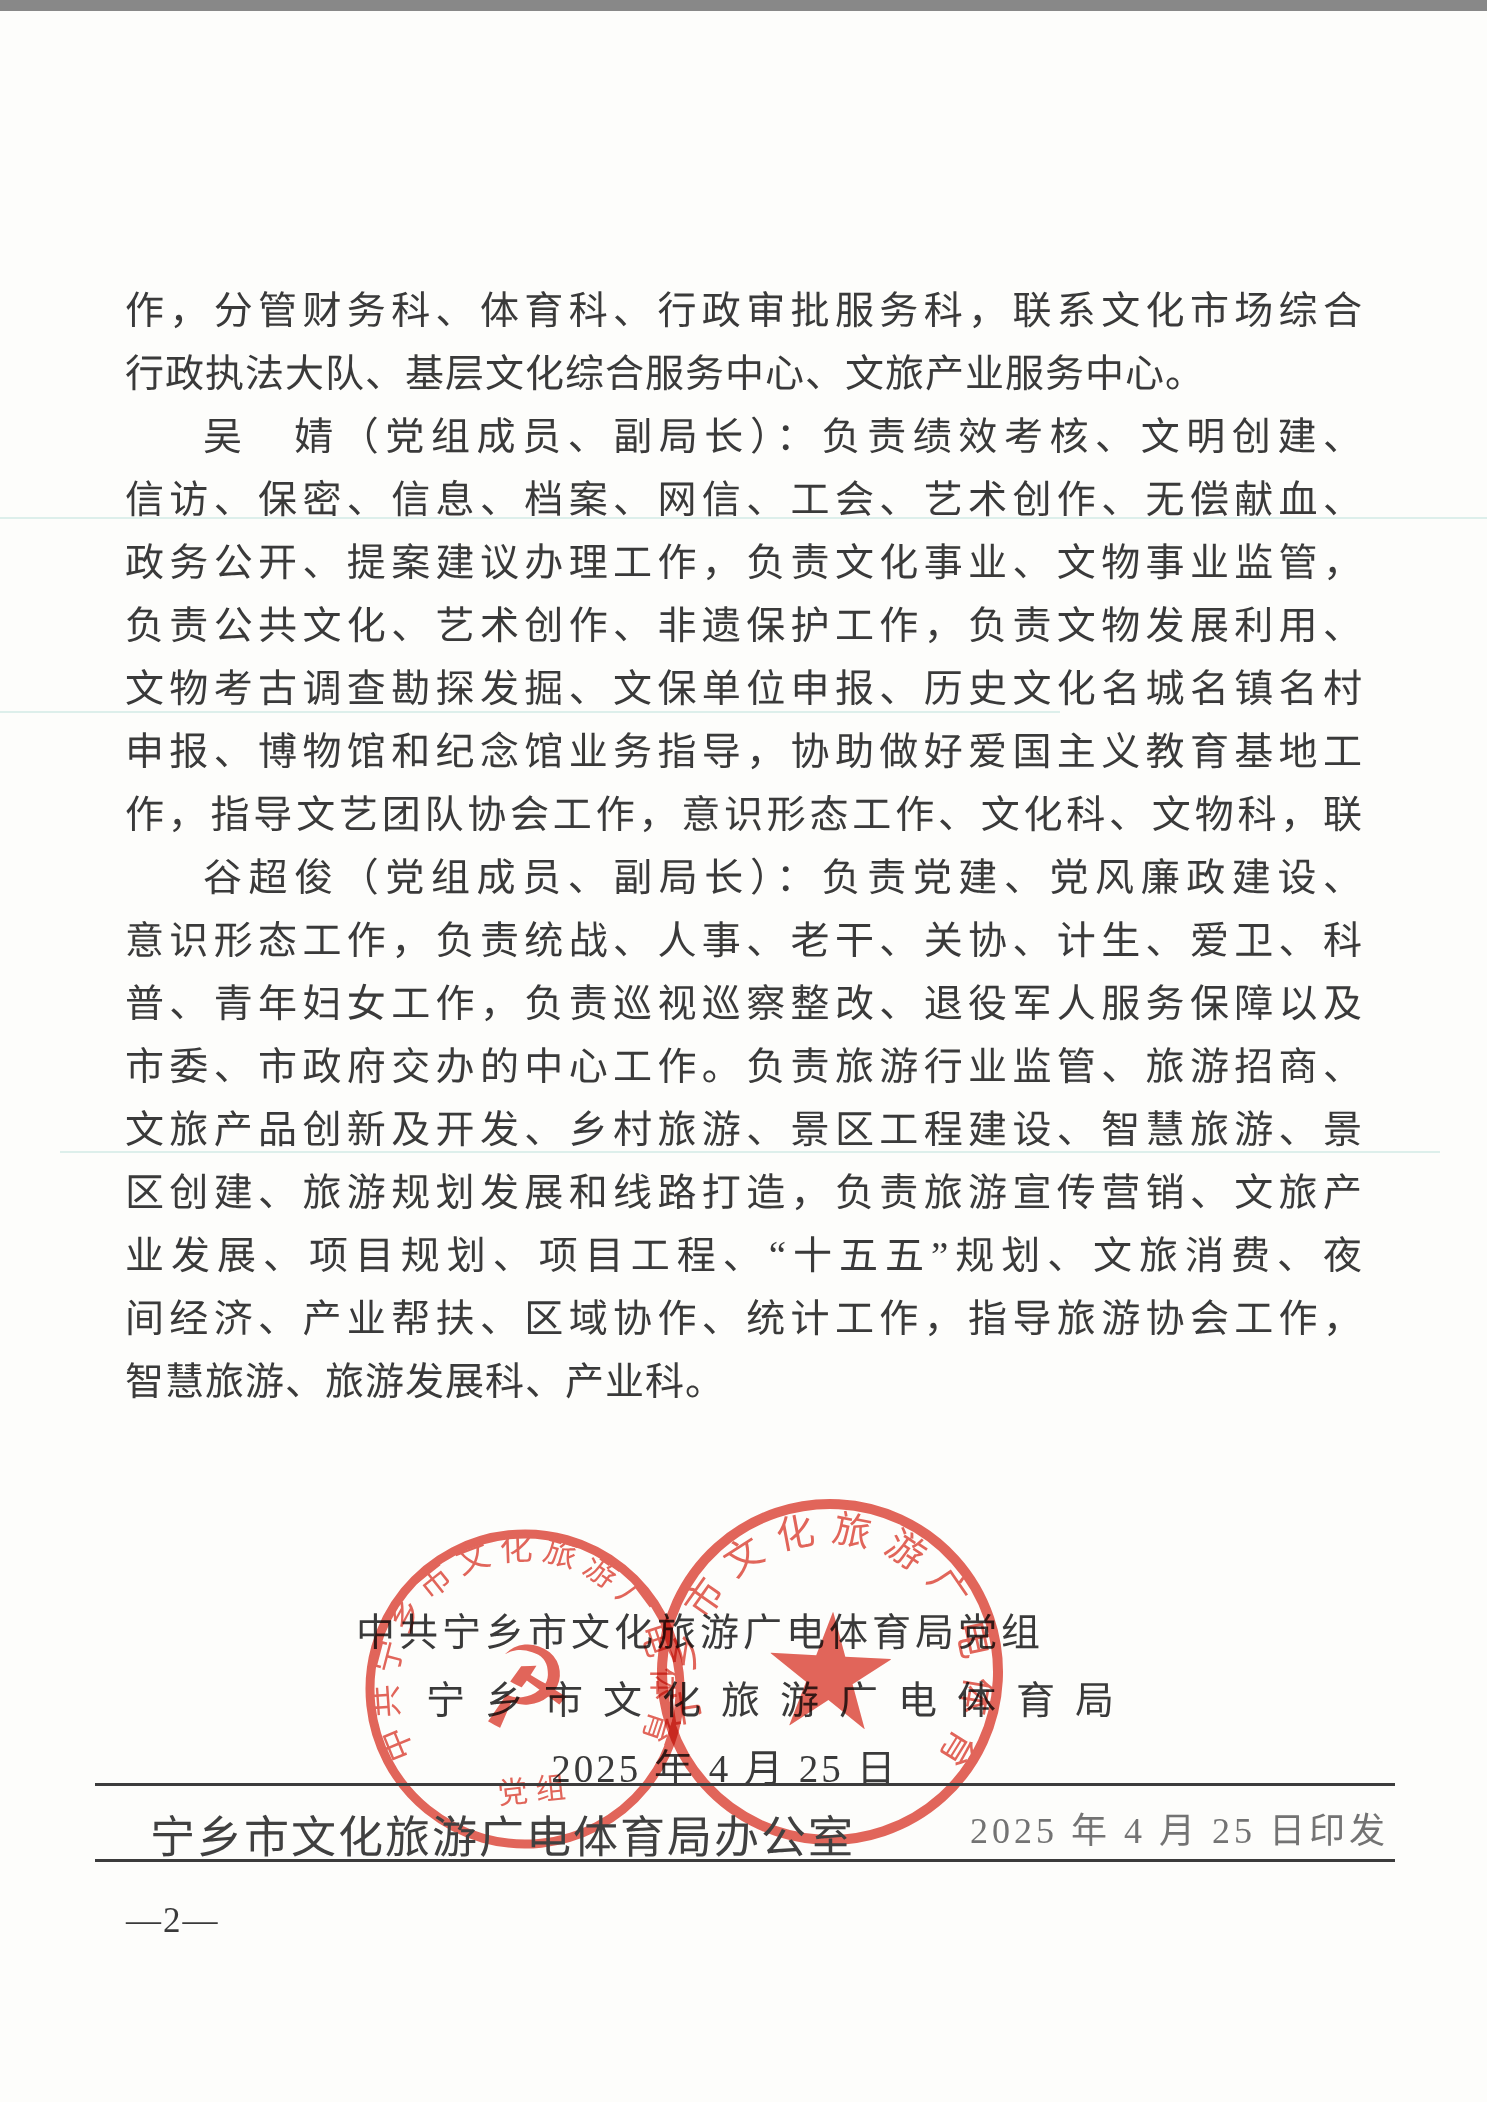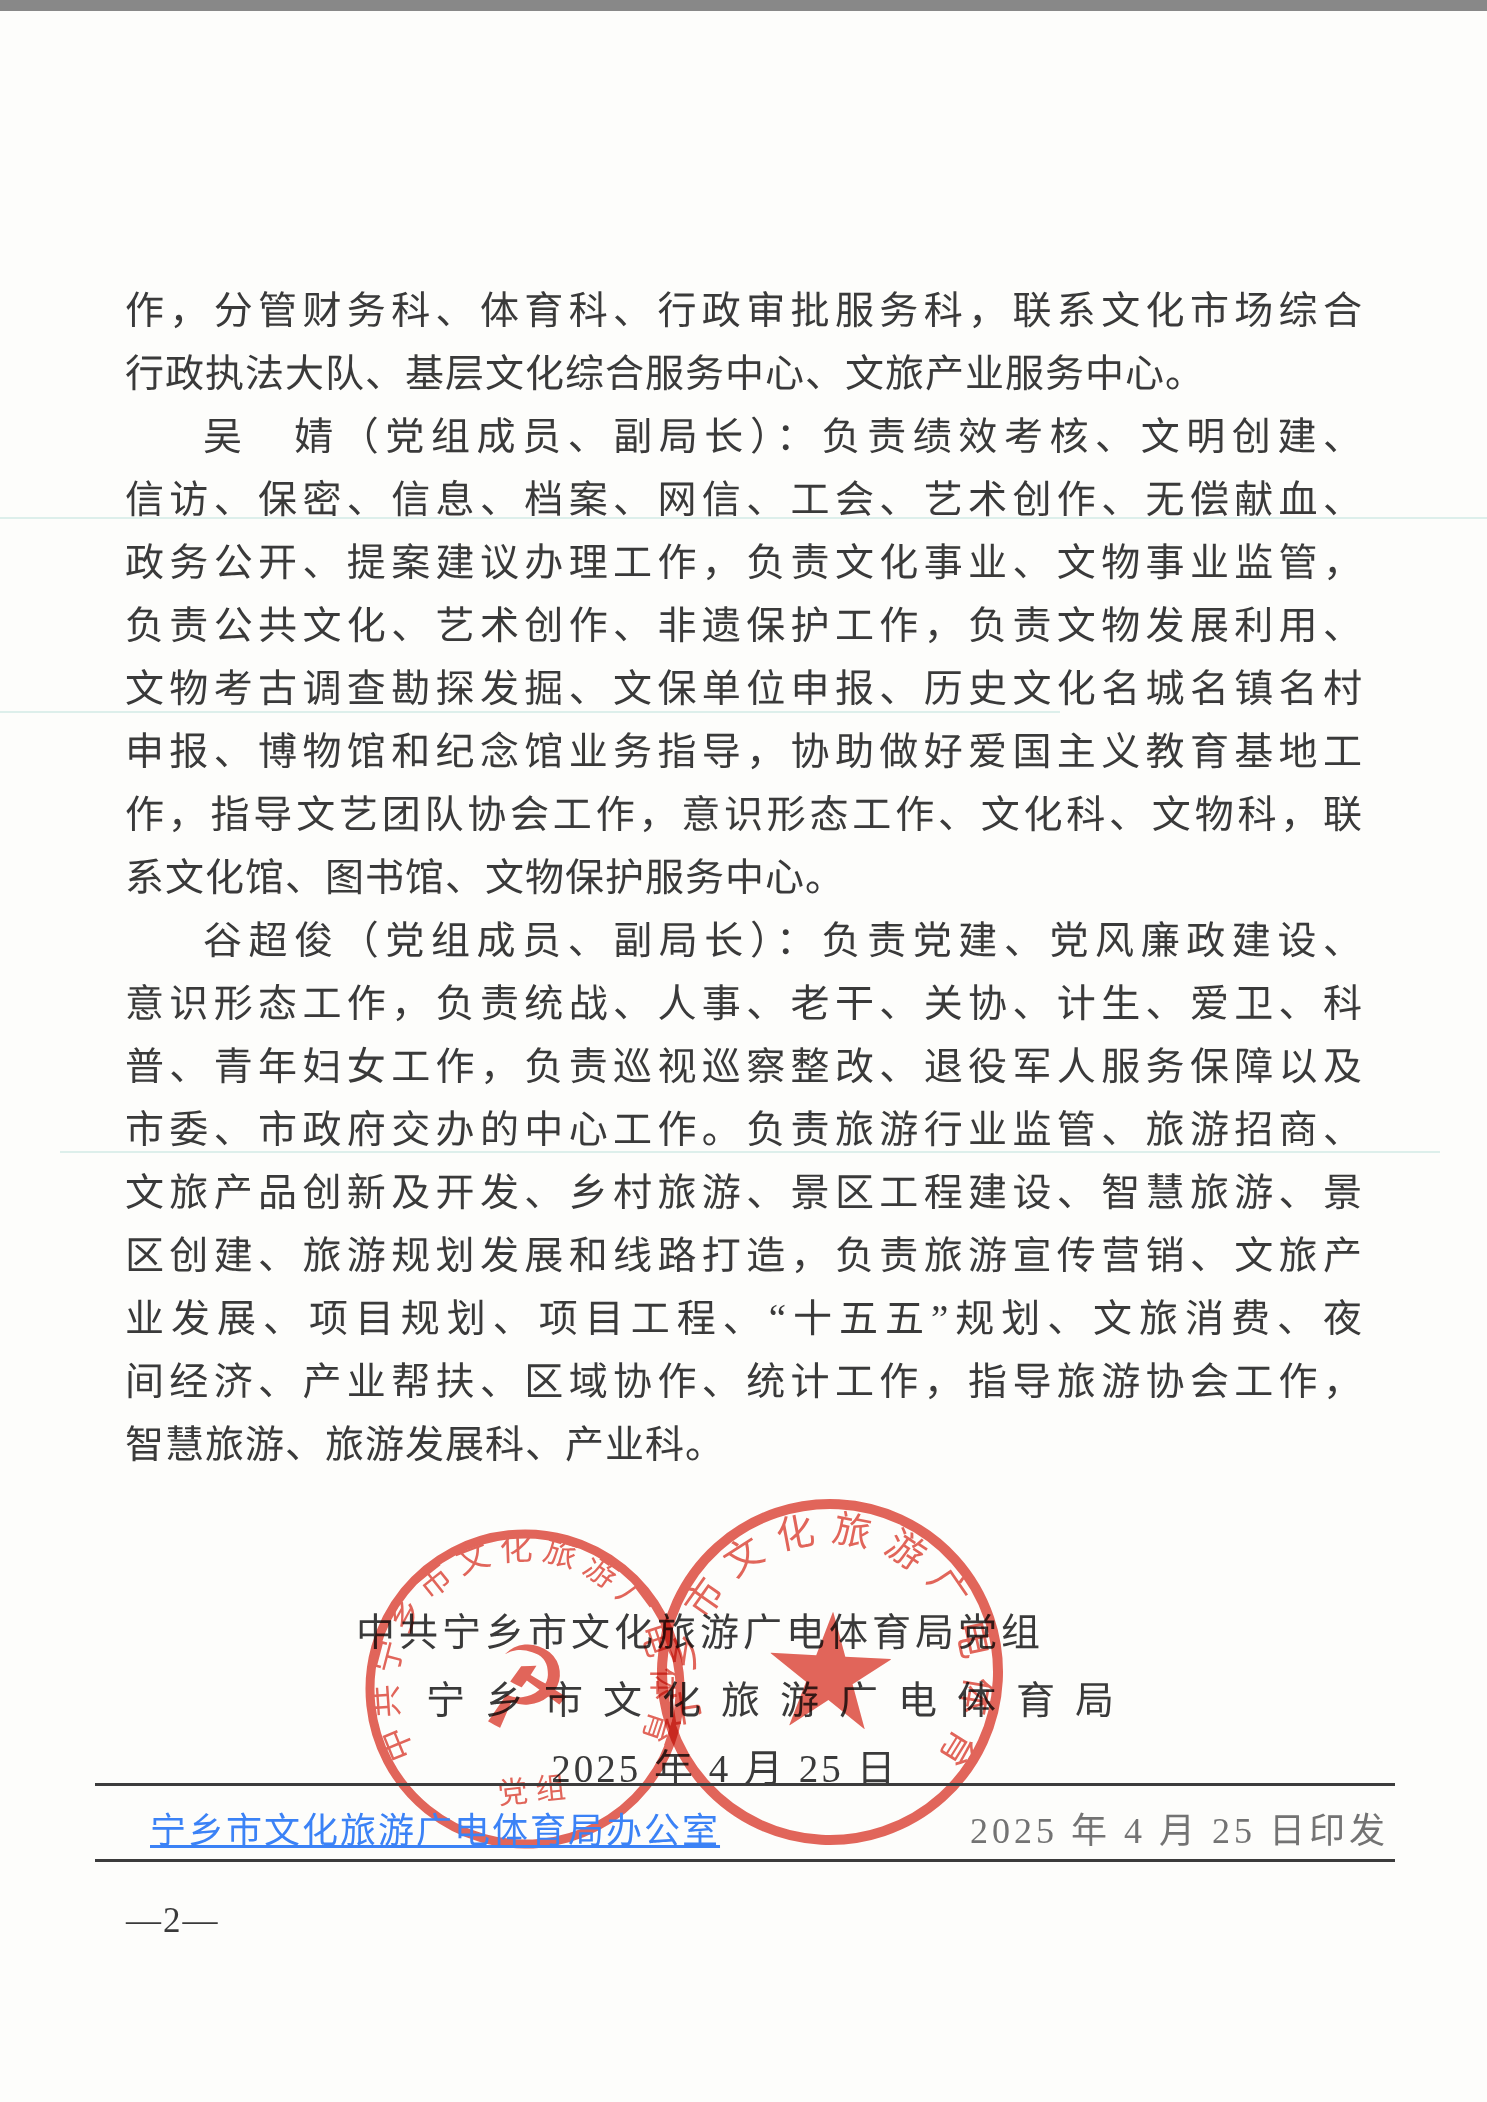--- a/index.html
+++ b/index.html
@@ -37,21 +37,21 @@
   .sig3{left:325px;top:1726px;width:800px;font-size:39px;letter-spacing:3px;}
 
   .seal{position:absolute;mix-blend-mode:multiply;opacity:.82;}
   .seal-left{left:345px;top:1498px;transform:rotate(-6deg);}
   .seal-right{left:635px;top:1466px;transform:rotate(3deg);}
 
   .rule{position:absolute;left:95px;width:1300px;height:3px;background:#3c3c3c;}
   .rule-top{top:1772px;}
   .rule-bottom{top:1848px;}
 
-  .footer-office{position:absolute;left:150px;top:1790px;font-size:36px;color:#3b82f6;letter-spacing:2px;white-space:nowrap;text-decoration:underline;}
+  .footer-office{position:absolute;left:150px;top:1790px;font-size:45px;color:#404040;letter-spacing:2px;white-space:nowrap;}
   .footer-date{position:absolute;right:98px;top:1790px;font-size:36px;color:#737373;letter-spacing:4px;white-space:nowrap;}
   .page-num{position:absolute;left:126px;top:1890px;font-size:35px;color:#3a3a3a;letter-spacing:2px;}
 </style>
 </head>
 <body>
 
 <div class="page">
 
   <div class="artifact a1"></div>
   <div class="artifact a2"></div>
@@ -60,21 +60,20 @@
   <div class="body-block">
     <div class="bl">作，分管财务科、体育科、行政审批服务科，联系文化市场综合</div>
     <div class="bl short">行政执法大队、基层文化综合服务中心、文旅产业服务中心。</div>
     <div class="bl indent">吴　婧（党组成员、副局长）：负责绩效考核、文明创建、</div>
     <div class="bl">信访、保密、信息、档案、网信、工会、艺术创作、无偿献血、</div>
     <div class="bl">政务公开、提案建议办理工作，负责文化事业、文物事业监管，</div>
     <div class="bl">负责公共文化、艺术创作、非遗保护工作，负责文物发展利用、</div>
     <div class="bl">文物考古调查勘探发掘、文保单位申报、历史文化名城名镇名村</div>
     <div class="bl">申报、博物馆和纪念馆业务指导，协助做好爱国主义教育基地工</div>
     <div class="bl">作，指导文艺团队协会工作，意识形态工作、文化科、文物科，联</div>
-    <div class="bl short">系文化馆、图书馆、文物保护服务中心。</div>
     <div class="bl indent">谷超俊（党组成员、副局长）：负责党建、党风廉政建设、</div>
     <div class="bl">意识形态工作，负责统战、人事、老干、关协、计生、爱卫、科</div>
     <div class="bl">普、青年妇女工作，负责巡视巡察整改、退役军人服务保障以及</div>
     <div class="bl">市委、市政府交办的中心工作。负责旅游行业监管、旅游招商、</div>
     <div class="bl">文旅产品创新及开发、乡村旅游、景区工程建设、智慧旅游、景</div>
     <div class="bl">区创建、旅游规划发展和线路打造，负责旅游宣传营销、文旅产</div>
     <div class="bl">业发展、项目规划、项目工程、“十五五”规划、文旅消费、夜</div>
     <div class="bl">间经济、产业帮扶、区域协作、统计工作，指导旅游协会工作，</div>
     <div class="bl short">智慧旅游、旅游发展科、产业科。</div>
   </div>

